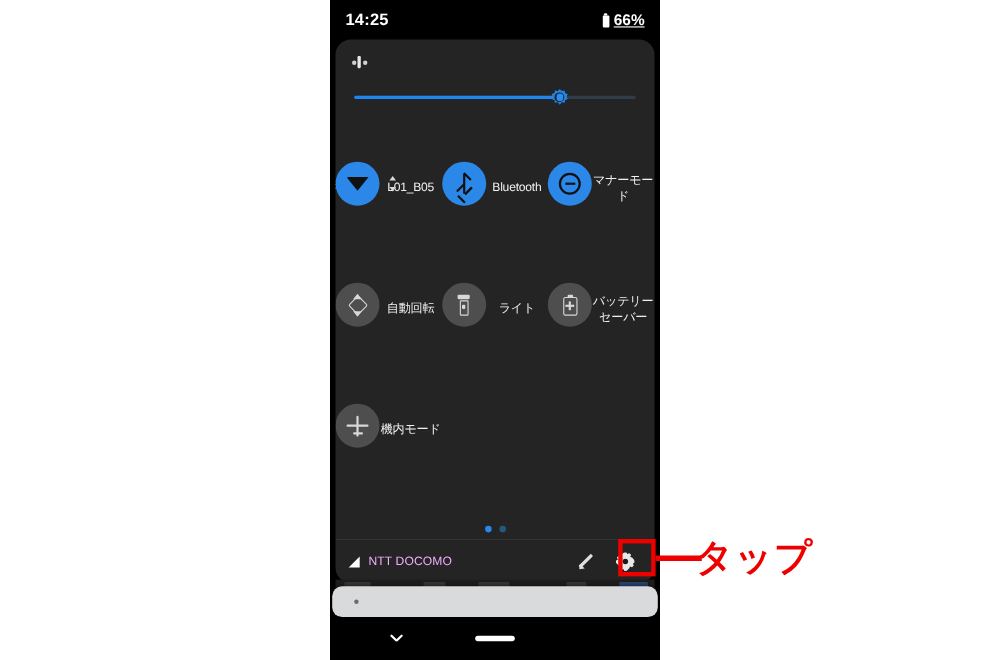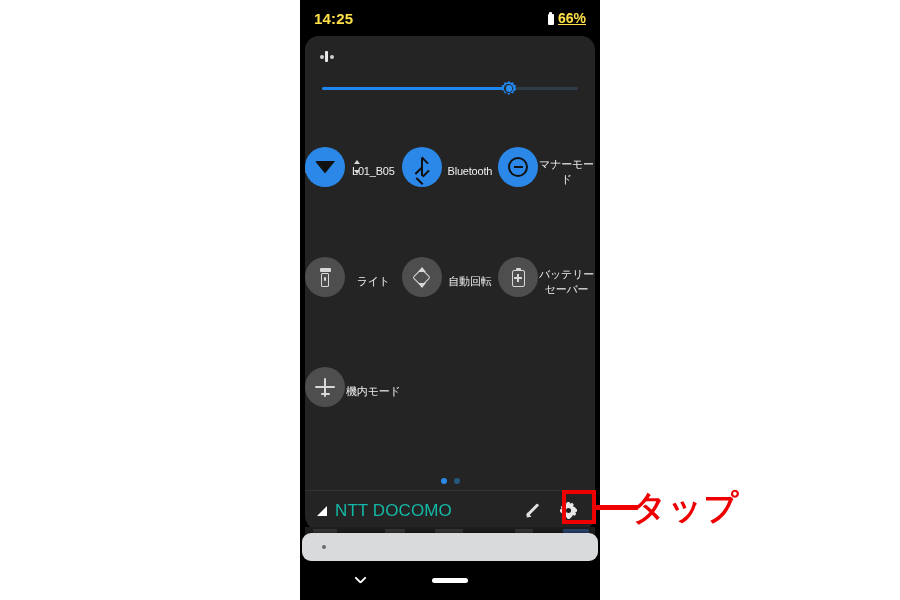--- a/index.html
+++ b/index.html
@@ -29,21 +29,21 @@
     background: #000000;
     overflow: hidden;
   }
 
   
   .statusbar {
     position: absolute;
     left: 0; top: 0;
     width: 300px;
     height: 36px;
-    color: #fde047;
+    color: #ffffff;
     display: flex;
     align-items: center;
     justify-content: space-between;
     padding: 0 14px;
     box-sizing: border-box;
   }
   .status-clock {
     font-size: 15px;
     font-weight: bold;
     letter-spacing: 0.2px;
@@ -469,22 +469,22 @@
     align-items: center;
     gap: 8px;
     flex: 1;
   }
   .sig-tri {
     width: 0; height: 0;
     border-left: 10px solid transparent;
     border-bottom: 10px solid #ffffff;
   }
   .carrier-name {
-    color: #14b8a6;
-    font-size: 17px;
+    color: #f0abfc;
+    font-size: 11px;
     letter-spacing: 0.1px;
   }
   .footer-icons {
     display: flex;
     align-items: center;
     gap: 20px;
     margin-right: 6px;
   }
   .g-pencil {
     width: 16px; height: 16px;
@@ -698,37 +698,37 @@
               <span class="g-dnd"></span>
             </div>
             <div class="tile-label">マナーモード</div>
           </div>
         </div>
 
         <div class="tile-row">
           <div class="tile-edge"></div>
           <div class="tile">
             <div class="tile-circle off">
+              <span class="g-rot">
+                  <span class="sq"></span>
+                  <span class="ar1"></span>
+                  <span class="ar2"></span>
+                </span>
+            </div>
+            <div class="tile-label">自動回転</div>
+          </div>
+          <div class="tile">
+            <div class="tile-circle off">
               <span class="g-torch">
                   <span class="head"></span>
                   <span class="body"></span>
                   <span class="dot"></span>
                 </span>
             </div>
             <div class="tile-label">ライト</div>
-          </div>
-          <div class="tile">
-            <div class="tile-circle off">
-              <span class="g-rot">
-                  <span class="sq"></span>
-                  <span class="ar1"></span>
-                  <span class="ar2"></span>
-                </span>
-            </div>
-            <div class="tile-label">自動回転</div>
           </div>
           <div class="tile">
             <div class="tile-circle off">
               <span class="g-batsav">
                   <span class="nub"></span>
                   <span class="shell"></span>
                   <span class="pv"></span>
                   <span class="ph"></span>
                 </span>
             </div>

